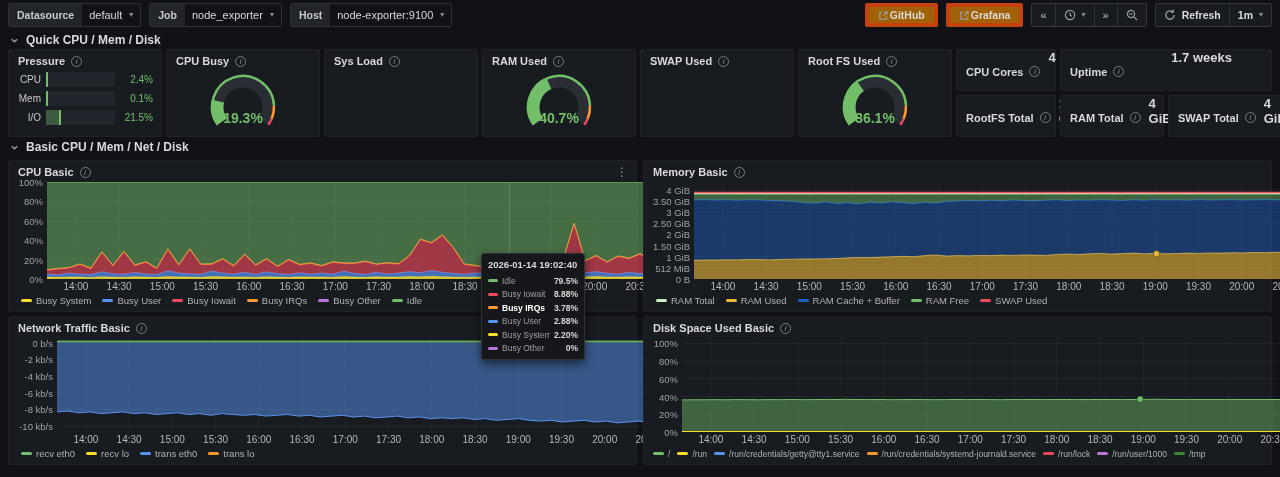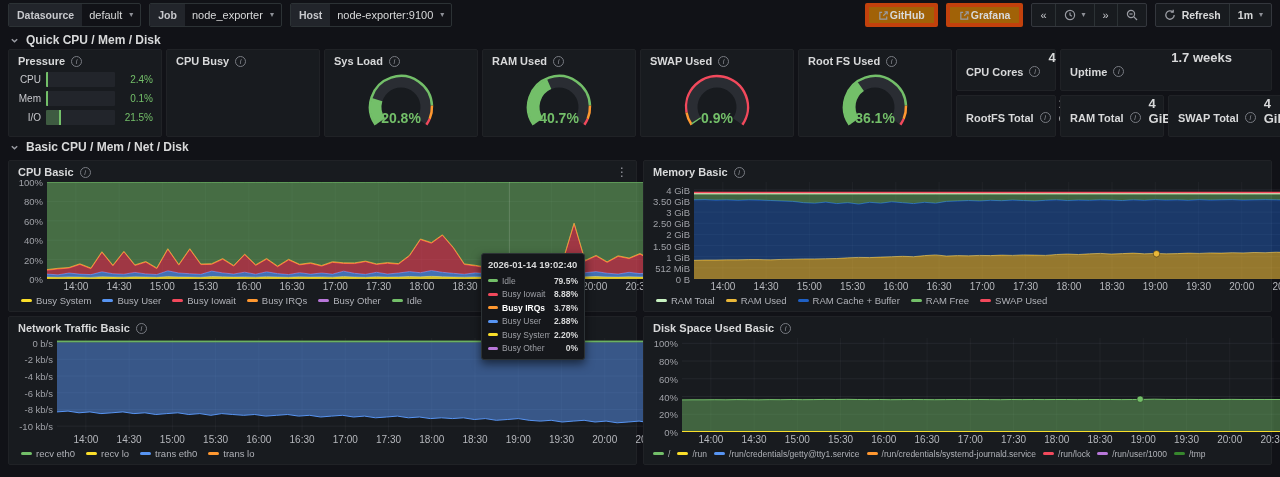--- a/index.html
+++ b/index.html
@@ -210,35 +210,35 @@
     <span class="p-val">21.5%</span>
         </div>
       </div>
   </div>
 
   <div class="panel gauge-panel">
     <div class="panel-header">
         <span class="p-title">CPU Busy</span>
         <span class="info-ic">i</span>
       </div>
-  </div>
-  <div class="panel gauge-panel">
-    <div class="panel-header">
-        <span class="p-title">Sys Load</span>
-        <span class="info-ic">i</span>
-      </div>
     <div class="gauge-wrap">
         <svg width="134" height="62" viewBox="0 0 134 62">
           <path d="M 46.52 49.34 A 25 25 0 1 1 87.48 49.34" stroke="#2a2d33" stroke-width="11" fill="none"></path>
           <path d="M 41.61 52.78 A 31 31 0 1 1 97.97 33.65" stroke="#73BF69" stroke-width="2.5" fill="none"></path>
           <path d="M 97.97 33.65 A 31 31 0 0 1 95.64 46.86" stroke="#FF9830" stroke-width="2.5" fill="none"></path>
           <path d="M 95.64 46.86 A 31 31 0 0 1 92.39 52.78" stroke="#F2495C" stroke-width="2.5" fill="none"></path>
-          <path d="M 46.52 49.34 A 25 25 0 0 1 43.09 27.69" stroke="#73BF69" stroke-width="11" fill="none"></path>
-          <text x="67" y="51" text-anchor="middle" fill="#73BF69" font-size="14" font-weight="bold" font-family="Liberation Sans, sans-serif">20.8%</text>
+          <path d="M 46.52 49.34 A 25 25 0 0 1 42.67 29.27" stroke="#73BF69" stroke-width="11" fill="none"></path>
+          <text x="67" y="51" text-anchor="middle" fill="#73BF69" font-size="14" font-weight="bold" font-family="Liberation Sans, sans-serif">19.3%</text>
         </svg>
+      </div>
+  </div>
+  <div class="panel gauge-panel">
+    <div class="panel-header">
+        <span class="p-title">Sys Load</span>
+        <span class="info-ic">i</span>
       </div>
   </div>
   <div class="panel gauge-panel">
     <div class="panel-header">
         <span class="p-title">RAM Used</span>
         <span class="info-ic">i</span>
       </div>
     <div class="gauge-wrap">
         <svg width="134" height="62" viewBox="0 0 134 62">
           <path d="M 46.52 49.34 A 25 25 0 1 1 87.48 49.34" stroke="#2a2d33" stroke-width="11" fill="none"></path>
@@ -247,29 +247,20 @@
           <path d="M 95.64 46.86 A 31 31 0 0 1 92.39 52.78" stroke="#F2495C" stroke-width="2.5" fill="none"></path>
           <path d="M 46.52 49.34 A 25 25 0 0 1 57.13 12.03" stroke="#73BF69" stroke-width="11" fill="none"></path>
           <text x="67" y="51" text-anchor="middle" fill="#73BF69" font-size="14" font-weight="bold" font-family="Liberation Sans, sans-serif">40.7%</text>
         </svg>
       </div>
   </div>
   <div class="panel gauge-panel">
     <div class="panel-header">
         <span class="p-title">SWAP Used</span>
         <span class="info-ic">i</span>
-      </div>
-    <div class="gauge-wrap">
-        <svg width="134" height="62" viewBox="0 0 134 62">
-          <path d="M 46.52 49.34 A 25 25 0 1 1 87.48 49.34" stroke="#2a2d33" stroke-width="11" fill="none"></path>
-          <path d="M 41.61 52.78 A 31 31 0 0 1 36.47 40.38" stroke="#FF9830" stroke-width="2.5" fill="none"></path>
-          <path d="M 36.47 40.38 A 31 31 0 1 1 92.39 52.78" stroke="#F2495C" stroke-width="2.5" fill="none"></path>
-          <path d="M 46.52 49.34 A 25 25 0 0 1 45.80 48.25" stroke="#73BF69" stroke-width="11" fill="none"></path>
-          <text x="67" y="51" text-anchor="middle" fill="#73BF69" font-size="14" font-weight="bold" font-family="Liberation Sans, sans-serif">0.9%</text>
-        </svg>
       </div>
   </div>
   <div class="panel gauge-panel">
     <div class="panel-header">
         <span class="p-title">Root FS Used</span>
         <span class="info-ic">i</span>
       </div>
     <div class="gauge-wrap">
         <svg width="134" height="62" viewBox="0 0 134 62">
           <path d="M 46.52 49.34 A 25 25 0 1 1 87.48 49.34" stroke="#2a2d33" stroke-width="11" fill="none"></path>

